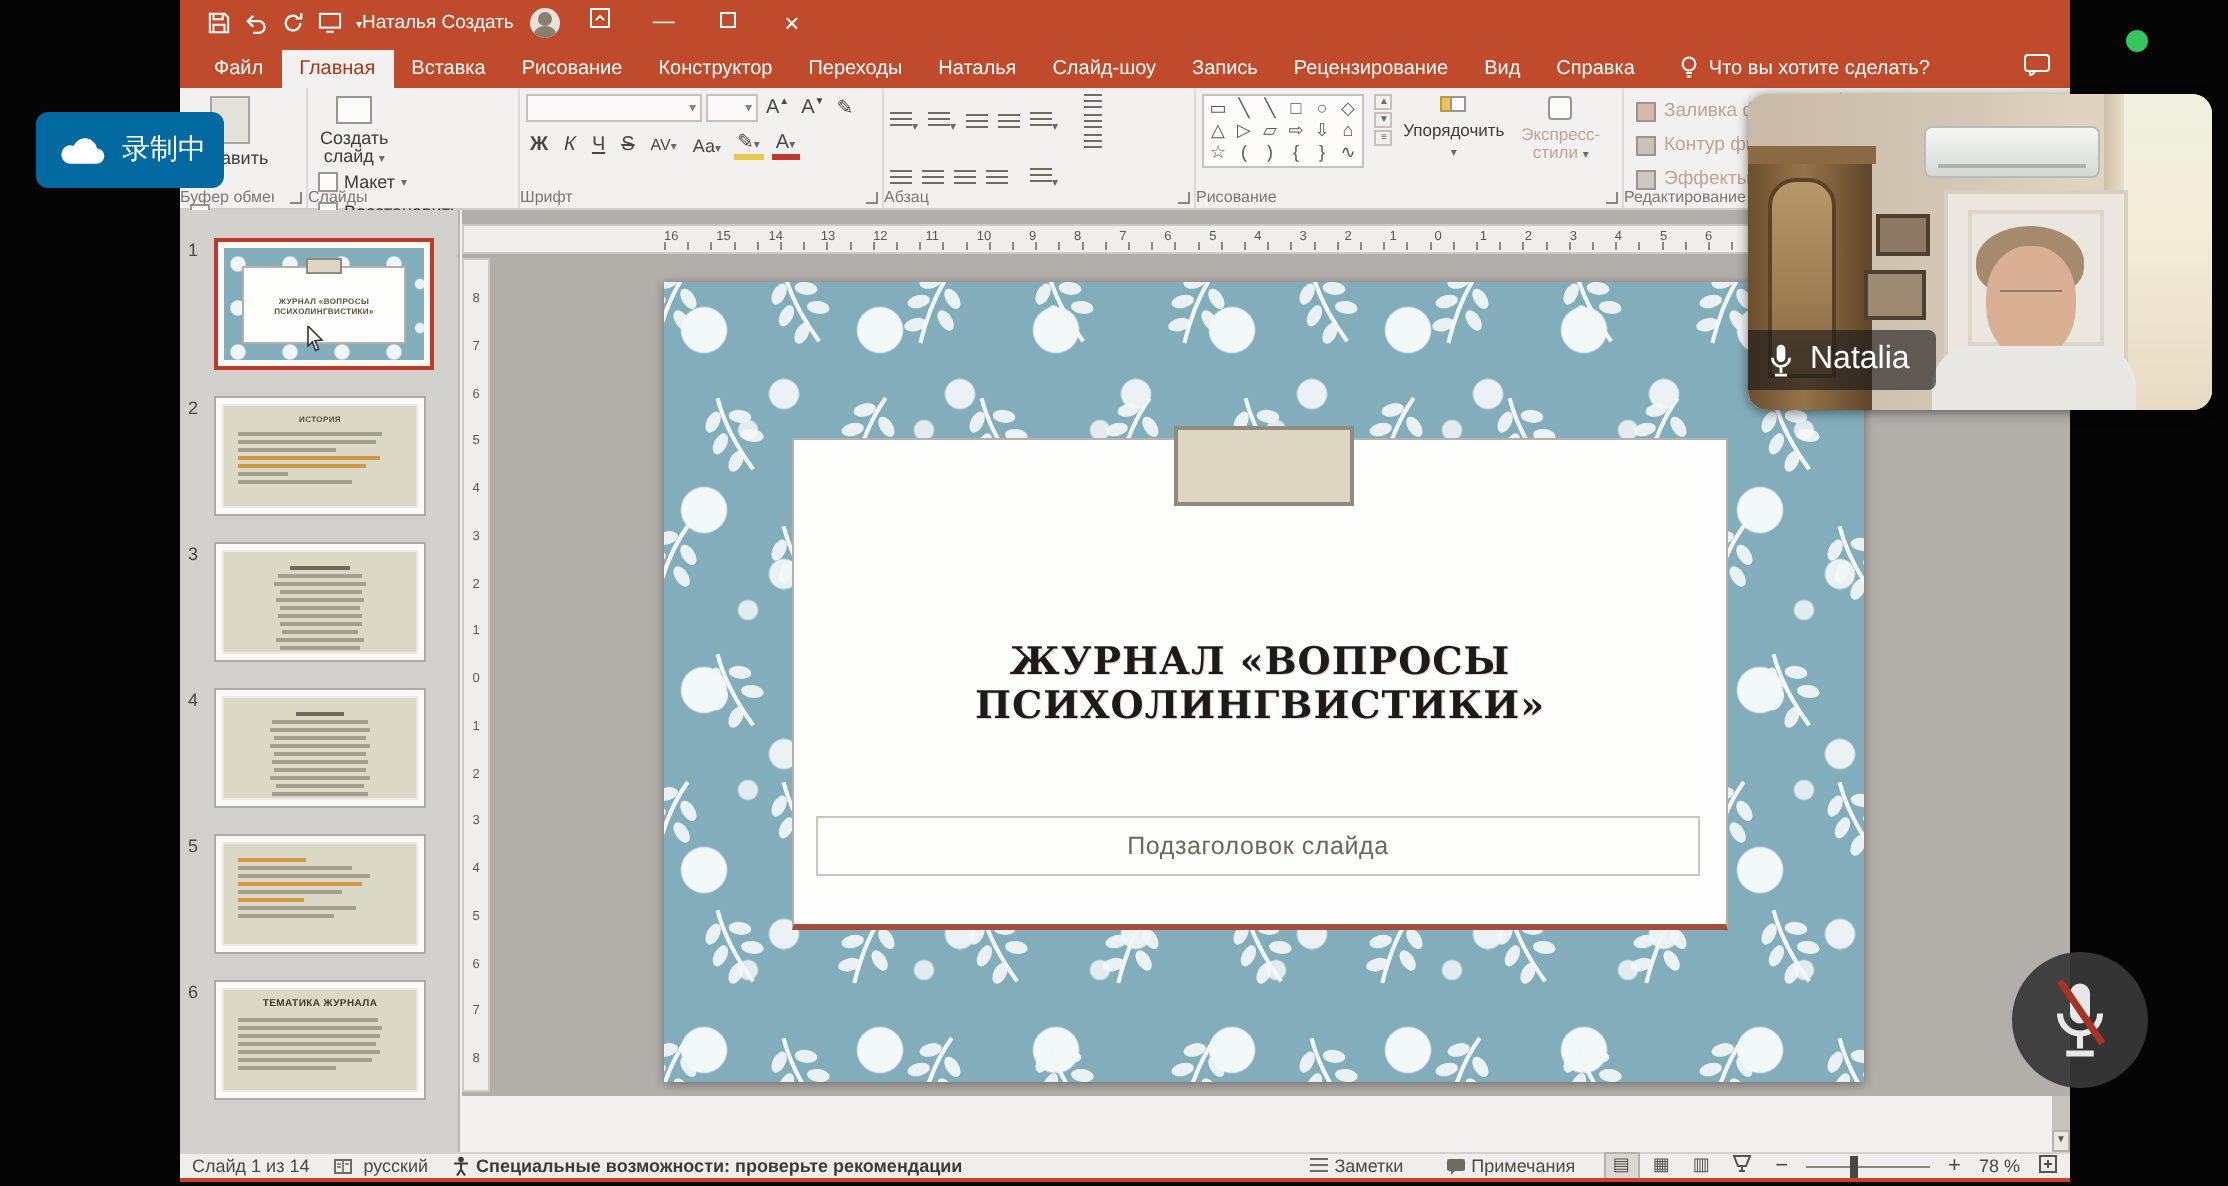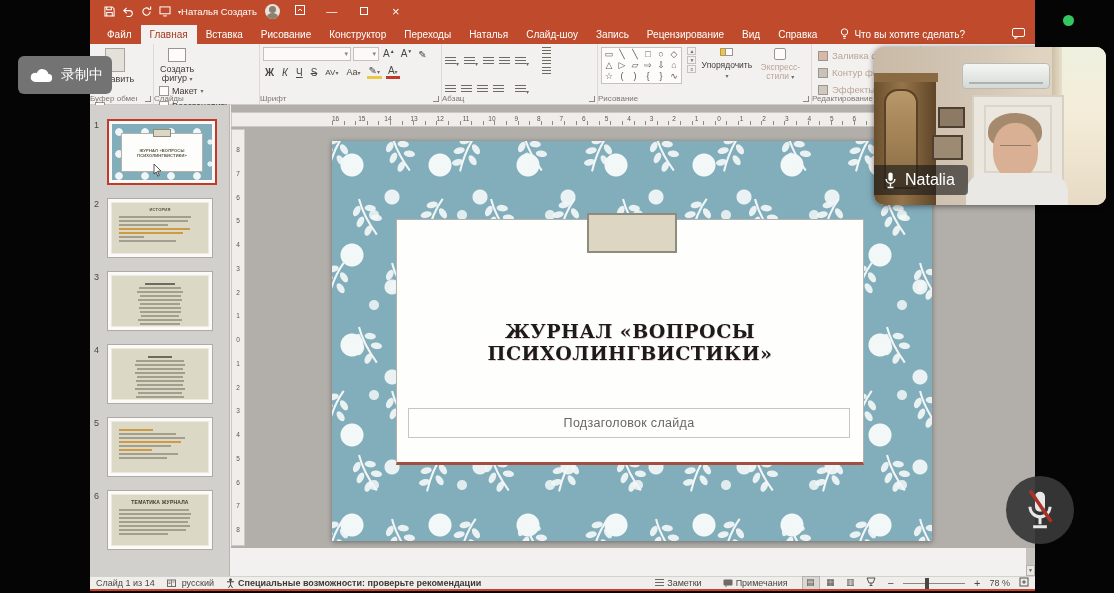--- a/index.html
+++ b/index.html
@@ -111,21 +111,21 @@
   .statusbar .sp { margin-left:12px; display:flex; align-items:center; gap:3px; }
   .statusbar .right { margin-left:auto; display:flex; align-items:center; gap:9px; }
   .acc-text { font-weight:bold; color:#3d3a37; }
   .viewbtn { display:inline-block; font-size:9px; width:16px; text-align:center; line-height:11px; color:#55514c; }
   .viewbtn.on { background:#dbd8d3; outline:1px solid #b5b2ad; }
   .zoomtrack { position:relative; width:62px; height:1px; background:#8a8680; }
   .zoomhandle { position:absolute; left:22px; top:-5px; width:4px; height:11px; background:#4a4743; }
   .redline { position:absolute; left:0; top:589px; right:0; height:2px; background:#cc4125; }
 
   
-  .recbadge { position:absolute; left:18px; top:56px; width:94px; height:38px; border-radius:6px; background:#737373; display:flex; align-items:center; gap:7px; padding-left:10px; color:#fff; font-size:14px; }
+  .recbadge { position:absolute; left:18px; top:56px; width:94px; height:38px; border-radius:6px; background:#0369a1; display:flex; align-items:center; gap:7px; padding-left:10px; color:#fff; font-size:14px; }
   .webcam { position:absolute; left:874px; top:47px; width:232px; height:158px; border-radius:10px; overflow:hidden; background:#d4c5b2; box-shadow:0 1px 6px rgba(0,0,0,.5); }
   .wc-wall { position:absolute; inset:0; background:linear-gradient(90deg,#c9baa8 0%,#d6c8b6 50%,#e0d4c0 72%); }
   .wc-light { position:absolute; right:0; top:0; width:52px; height:100%; background:linear-gradient(180deg,#eef0e0 0%,#f4ecd8 45%,#e6dac4 100%); }
   .wc-curtain { position:absolute; right:44px; top:0; width:10px; height:100%; background:linear-gradient(90deg,#cdbfa8,#e8dfc8); }
   .wc-ac { position:absolute; left:88px; top:16px; width:88px; height:26px; border-radius:4px; background:linear-gradient(180deg,#f4f6f4,#d5d9d5); border:1px solid #b8bcb8; }
   .wc-ac i { position:absolute; left:6px; right:6px; bottom:4px; height:2px; background:#aeb2ae; }
   .wc-door { position:absolute; left:98px; top:48px; width:92px; height:110px; background:#ebe7df; border:2px solid #d6d0c4; }
   .wc-door i { position:absolute; left:10px; top:8px; right:10px; bottom:30px; border:2px solid #dcd6ca; }
   .wc-cab { position:absolute; left:0px; top:26px; width:62px; height:132px; background:linear-gradient(90deg,#6b4f2e,#96744a 45%,#5f4628); }
   .wc-cab .top { position:absolute; left:-2px; top:0; width:66px; height:9px; background:#8a6a42; }
@@ -237,21 +237,21 @@
             </span>
         </span>
         <div class="grp-label">Буфер обмена</div>
         <span class="dlg"></span>
       </div>
 
       <div class="grp grp-slides">
         <span class="bigbtn">
           <span class="mi" style="width:18px;height:14px;"></span>
           <span>Создать</span>
-          <span style="margin-top:-3px;"><span>фигур</span> <span class="caret">▾</span></span>
+          <span style="margin-top:-3px;"><span>слайд</span> <span class="caret">▾</span></span>
         </span>
         <span class="smallcol">
           <span class="smallrow">
               <span class="mi sm"></span>
               <span>Макет</span>
               <span class="caret">▾</span>
             </span>
           <span class="smallrow">
               <span class="mi sm"></span>
               <span>Восстановить</span>

